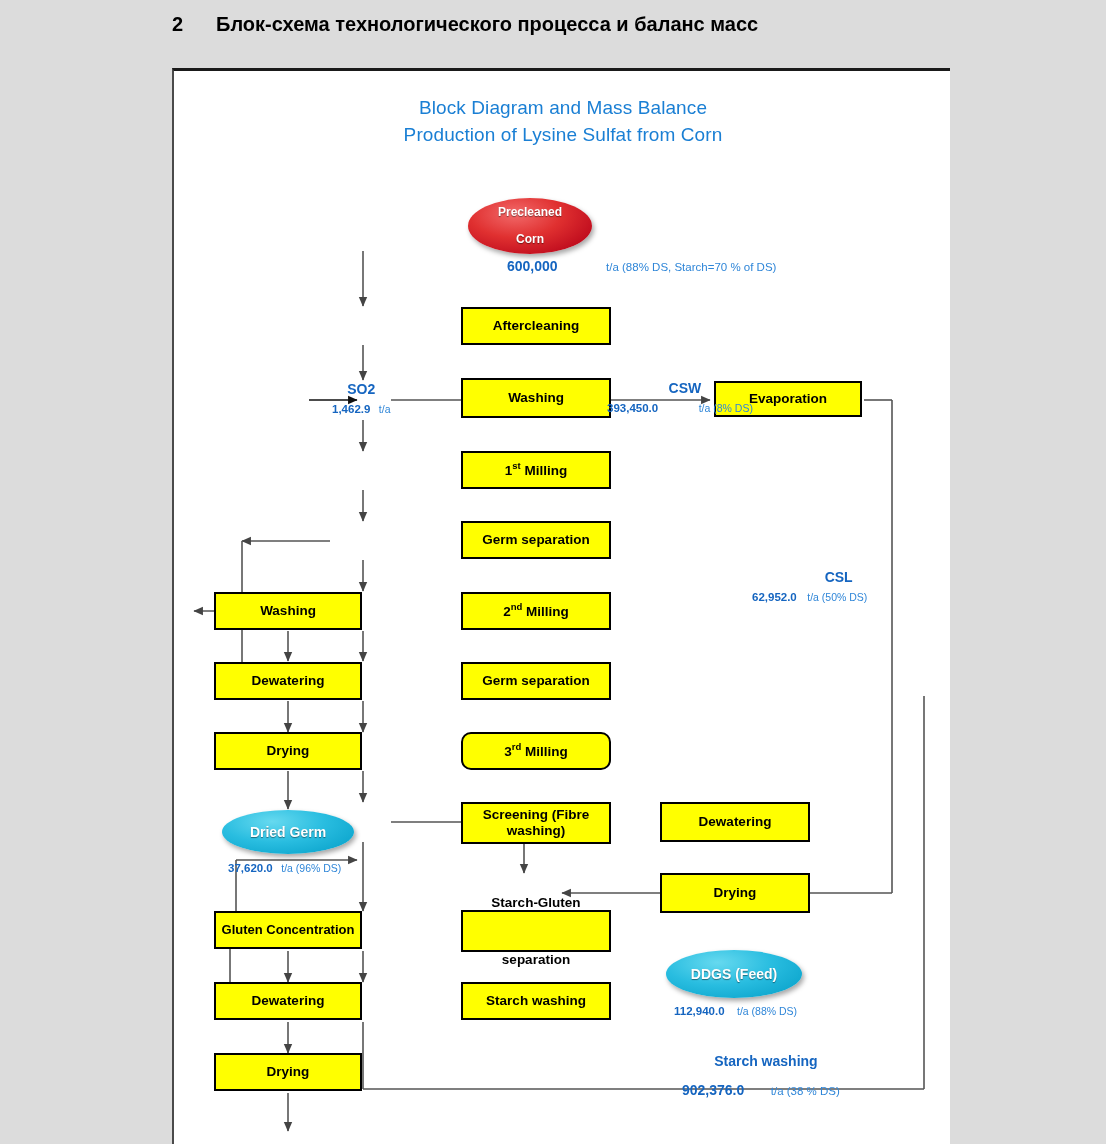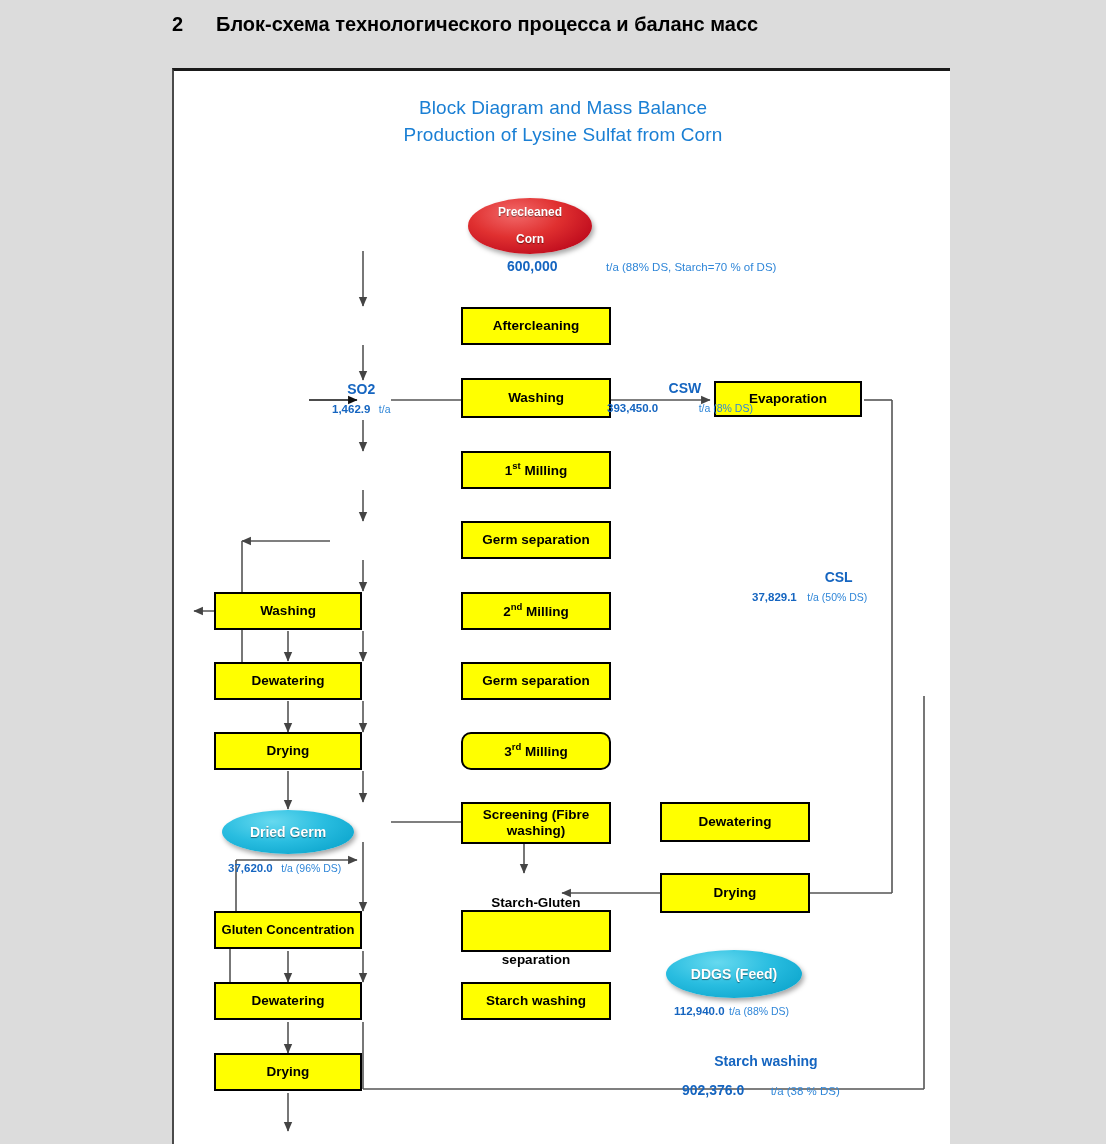--- a/index.html
+++ b/index.html
@@ -300,33 +300,33 @@
       <div class="s-name">CSW</div>
       <div style="margin-top:2px;margin-left:-10px;">
         <span class="s-val">393,450.0</span>
         <span class="s-unit" style="margin-left:4px;padding-left:32px;">t/a (8% DS)</span>
       </div>
     </div>
 
     <div class="slabel" style="left:636px;top:498px;text-align:center;">
       <div class="s-name">CSL</div>
       <div style="margin-top:2px;margin-left:-58px;">
-        <span class="s-val">37,829.1</span>
+        <span class="s-val">62,952.0</span>
         <span class="s-unit" style="margin-left:6px;">t/a (50% DS)</span>
       </div>
     </div>
 
     <div class="slabel" style="left:54px;top:787px;">
       <span class="s-val">37,620.0</span>
       <span class="s-unit" style="margin-left:4px;">t/a (96% DS)</span>
     </div>
 
     <div class="slabel" style="left:500px;top:930px;">
       <span class="s-val">112,940.0</span>
-      <span class="s-unit" style="margin-left:0;">t/a (88% DS)</span>
+      <span class="s-unit" style="margin-left:8px;">t/a (88% DS)</span>
     </div>
 
     <div class="slabel" style="left:518px;top:982px;">
       <div class="s-name" style="text-align:center;">Starch washing</div>
       <div style="margin-top:12px;margin-left:-10px;">
         <span class="s-val-big">902,376.0</span>
         <span class="s-unit-big" style="margin-left:22px;">t/a (38 % DS)</span>
       </div>
     </div>
 

